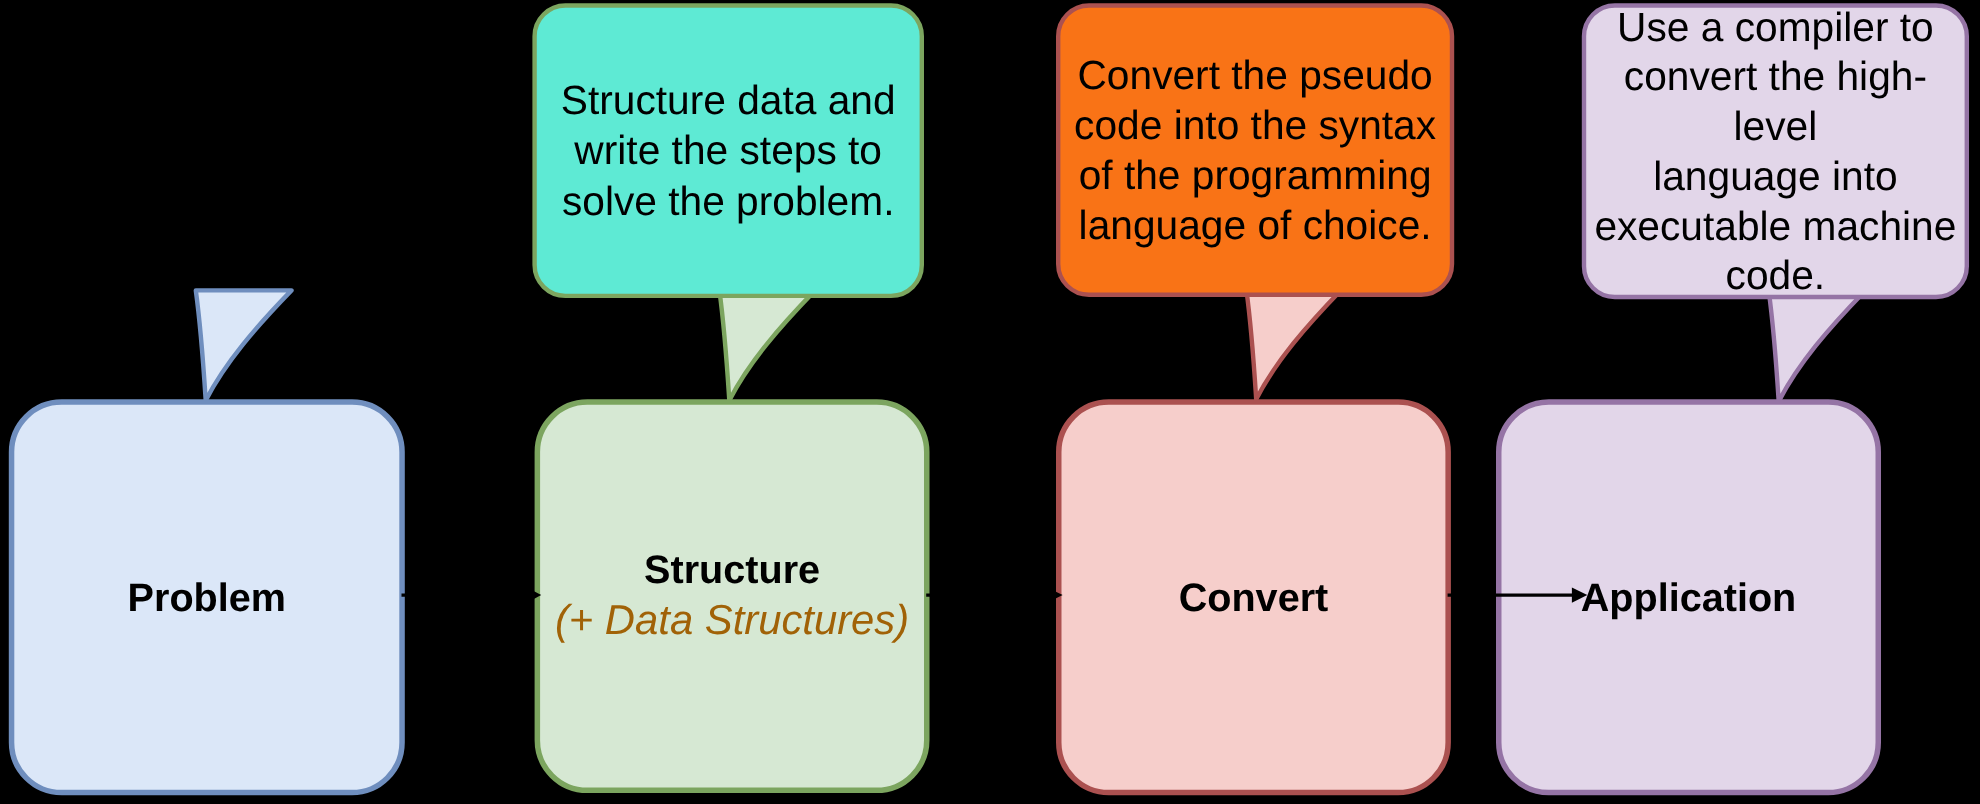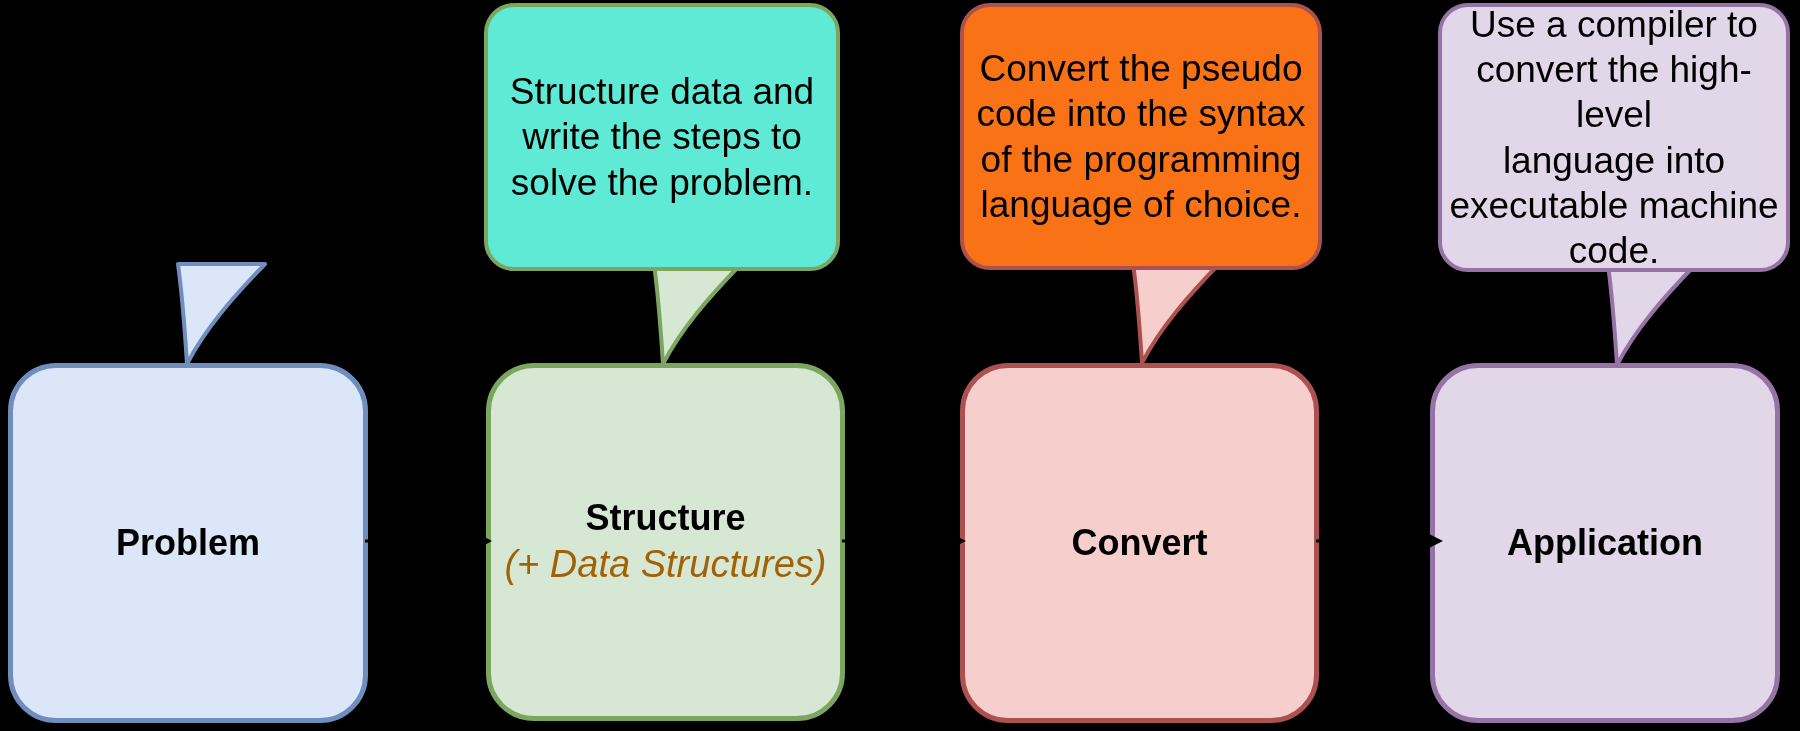--- a/index.html
+++ b/index.html
@@ -103,21 +103,21 @@
   <svg class="tail" style="left:1591px;top:262px" width="120" height="106" viewBox="0 0 120 106">
     <path d="M 17,3 C 22,40 24,72 26,103 C 44,68 72,36 104,3 Z" stroke-width="4" stroke-linejoin="round" fill="#e2d6e9" stroke="#9574a5"></path>
   </svg>
   <div class="callout" style="left: 1438px; top: 3px; width: 352px; height: 269px; background-color: rgb(226, 214, 233); border-color: rgb(149, 116, 165);">
     <div class="callout-text">Use a compiler to
 convert the high-level
 language into
 executable machine
 code.</div>
   </div>
-  <div class="box" style="left: 1430px; top: 363px; width: 350px; height: 360px; background-color: rgb(226, 214, 233); border-color: rgb(149, 116, 165);">
+  <div class="box" style="left: 1360px; top: 363px; width: 350px; height: 360px; background-color: rgb(226, 214, 233); border-color: rgb(149, 116, 165);">
     <div class="box-title">Application</div>
   </div>
 
   <svg class="connectors" width="1800" height="731" viewBox="0 0 1800 731">
     <g class="connector">
       <line x1="365" y1="541" x2="480" y2="541" stroke-width="3" stroke="#000000"></line>
       <polygon points="479,534 492,541 479,548" fill="#000000"></polygon>
     </g>
     <g class="connector">
       <line x1="842" y1="541" x2="953" y2="541" stroke-width="3" stroke="#000000"></line>

